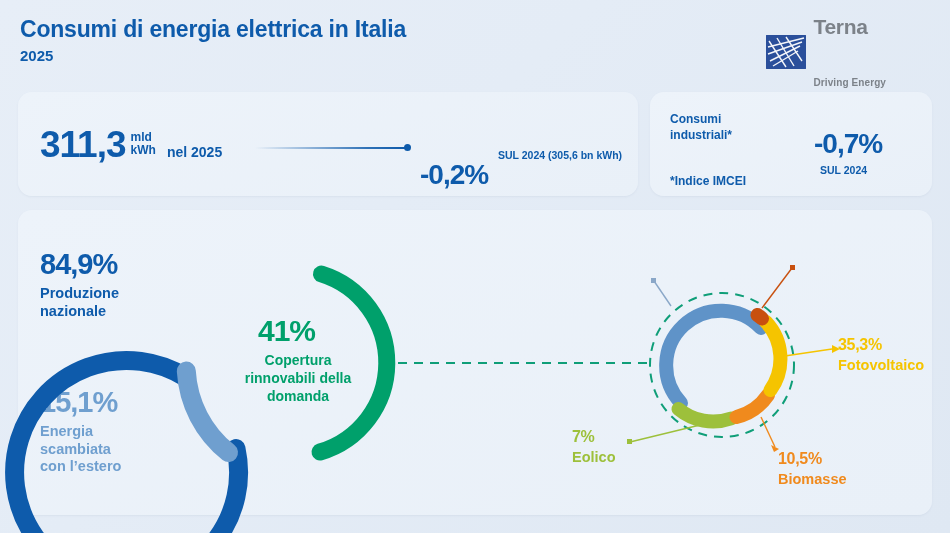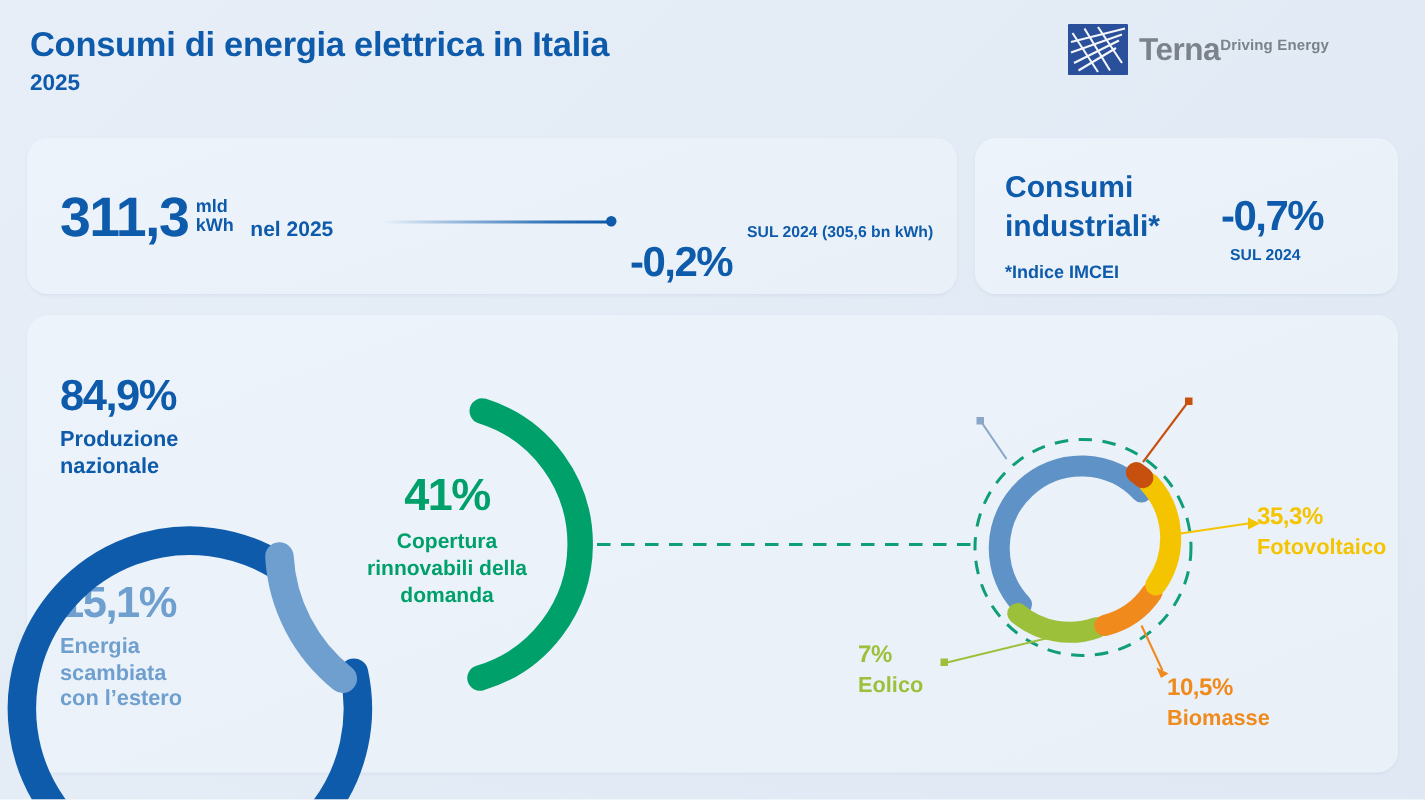--- a/index.html
+++ b/index.html
@@ -11,21 +11,21 @@
   }
   .page{position:relative;width:904px;height:533px;}
 
   
   .header{position:absolute;left:20px;top:16px;}
   .title{font-size:23px;font-weight:bold;color:#0e5bab;letter-spacing:-0.2px;}
   .subtitle{font-size:15px;font-weight:bold;color:#0e5bab;margin-top:4px;}
 
   .logo{position:absolute;right:18px;top:16px;display:flex;align-items:center;gap:7px;}
   .logo-mark{width:40px;height:34px;background:#2a4f9b;position:relative;overflow:hidden;border-radius:1px;}
-  .logo-text{display:flex;line-height:1;}
+  .logo-text{display:flex;flex-direction:column;line-height:1;gap:38px;}
   .logo-name{font-size:21px;color:#7c8289;font-weight:bold;letter-spacing:-0.3px;}
   .logo-tag{font-size:10px;color:#7c8289;font-weight:bold;margin-top:3px;letter-spacing:0.1px;}
 
   
   .card{position:absolute;background:linear-gradient(160deg,#edf3fa 0%,#e9f0f8 100%);
         border-radius:14px;box-shadow:0 1px 2px rgba(120,140,170,.10);}
   #card-consumi{left:18px;top:92px;width:620px;height:104px;}
   #card-industriali{left:650px;top:92px;width:282px;height:104px;}
   #card-main{left:18px;top:210px;width:914px;height:305px;}
 
@@ -35,37 +35,37 @@
   .nel{font-size:14px;font-weight:bold;color:#0e5bab;margin-left:11px;margin-bottom:3px;}
   .row-consumi{position:absolute;left:40px;top:126px;display:flex;align-items:flex-end;}
   .arrow-wrap{position:absolute;left:255px;top:138px;width:160px;height:20px;}
   .arrow-line{position:absolute;left:0;top:9px;width:150px;height:2px;
               background:linear-gradient(to right,rgba(14,91,171,0) 0%,rgba(14,91,171,.85) 75%,#0e5bab 100%);}
   .arrow-dot{position:absolute;left:149px;top:6px;width:7px;height:7px;border-radius:50%;background:#0e5bab;}
   .pct-main{position:absolute;left:420px;top:131px;font-size:28px;font-weight:bold;color:#0e5bab;letter-spacing:-1px;margin-top:28px;}
   .sul-main{position:absolute;left:498px;top:149px;font-size:10.5px;font-weight:bold;color:#0e5bab;}
 
   
-  .ind-label{position:absolute;left:670px;top:112px;font-size:20px;font-weight:bold;color:#0e5bab;line-height:1.3;}
+  .ind-label{position:absolute;left:670px;top:112px;font-size:12px;font-weight:bold;color:#0e5bab;line-height:1.3;}
   .ind-note{position:absolute;left:670px;top:174px;font-size:12px;font-weight:bold;color:#0e5bab;}
   .ind-pct{position:absolute;left:814px;top:128px;font-size:28px;font-weight:bold;color:#0e5bab;letter-spacing:-1px;}
   .ind-sul{position:absolute;left:820px;top:164px;font-size:10.5px;font-weight:bold;color:#0e5bab;}
 
   
   .stat{position:absolute;}
   .stat-pct{font-size:29px;font-weight:bold;letter-spacing:-1px;line-height:1;}
   .stat-label{font-size:14.5px;font-weight:bold;line-height:1.22;margin-top:6px;}
   #stat-produzione{left:40px;top:250px;color:#0e5bab;}
   #stat-estero{left:40px;top:388px;color:#6f9fcf;}
 
   
   .svg-layer{position:absolute;left:0;top:0;width:950px;height:533px;pointer-events:none;}
 
   
-  .center-pct{position:absolute;left:258px;top:314px;width:80px;text-align:center;
+  .center-pct{position:absolute;left:258px;top:314px;width:80px;text-align:left;
               font-size:30px;font-weight:bold;color:#00a06b;letter-spacing:-1px;}
   .center-label{position:absolute;left:218px;top:352px;width:160px;text-align:center;
                 font-size:14px;font-weight:bold;color:#00a06b;line-height:1.28;}
 
   
   .rlabel{position:absolute;}
   .rlabel .p{font-size:16px;font-weight:bold;letter-spacing:-0.3px;line-height:1.1;}
   .rlabel .n{font-size:14.5px;font-weight:bold;line-height:1.15;margin-top:3px;}
   #lab-idro{left:530px;top:249px;color:#5f93c8;text-align:right;width:114px;}
   #lab-geo{left:798px;top:250px;color:#c8500f;}

